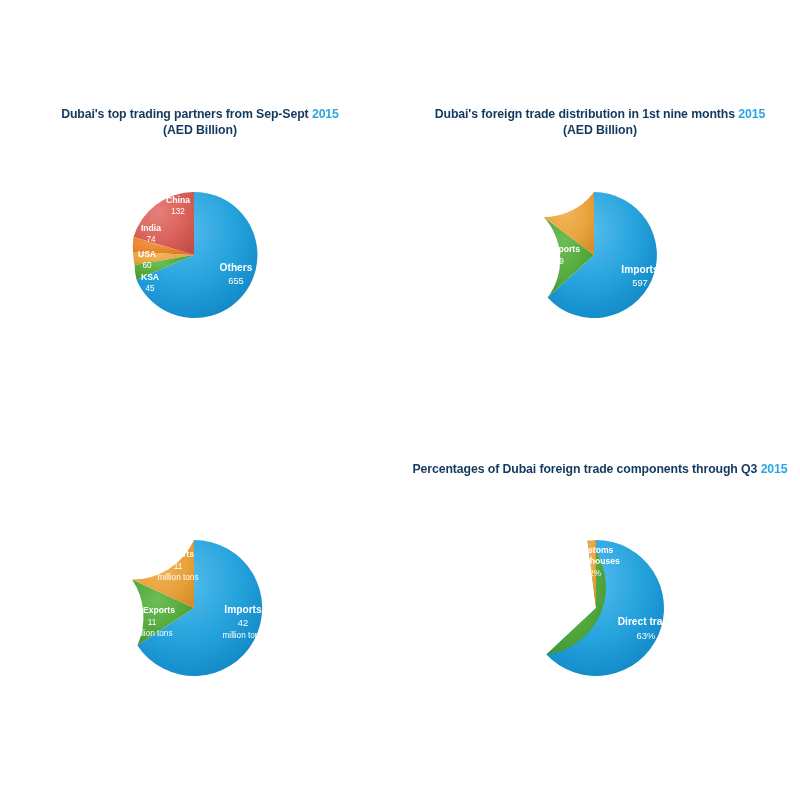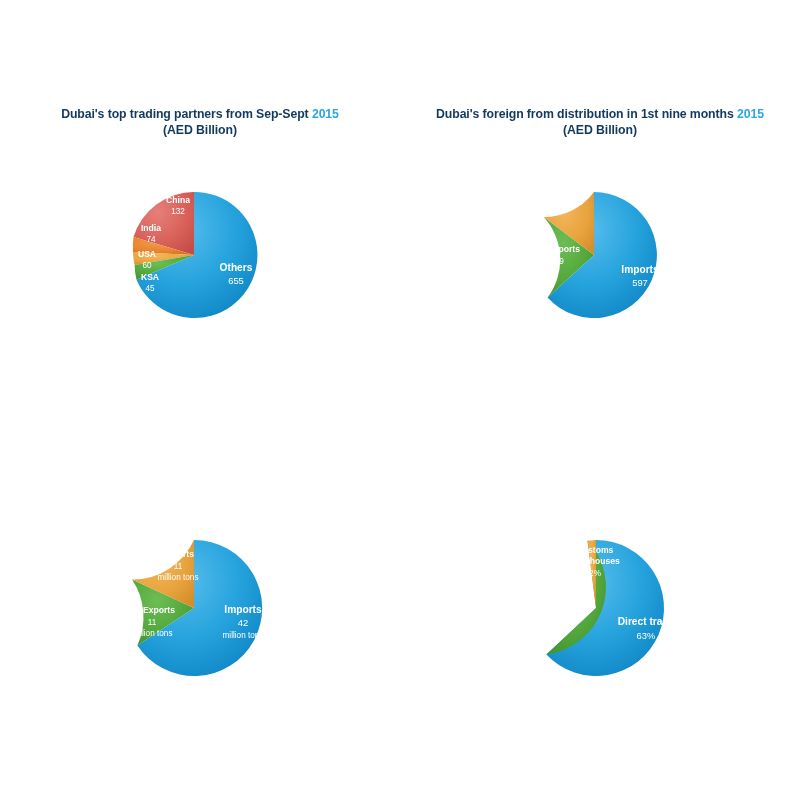--- a/index.html
+++ b/index.html
@@ -134,21 +134,21 @@
       <text class="slice-value" x="147" y="268">60</text>
 
       <text class="slice-label" x="150" y="280">KSA</text>
       <text class="slice-value" x="150" y="291">45</text>
     </svg>
   </div>
 </div>
 
 <div class="panel" id="panel-top-right">
   <div class="chart-title">
-    <span>Dubai's foreign from distribution in 1st nine months </span><span class="year">2015</span><br>
+    <span>Dubai's foreign trade distribution in 1st nine months </span><span class="year">2015</span><br>
     <span>(AED Billion)</span>
   </div>
   <div class="pie-wrap">
     <svg class="pie-svg" width="400" height="400" viewBox="0 0 400 400">
       <defs>
         <radialGradient id="g2blue" cx="38%" cy="30%" r="78%">
           <stop offset="0%" stop-color="#56bdec"></stop>
             <stop offset="55%" stop-color="#26a3dd"></stop>
             <stop offset="100%" stop-color="#0f86c4"></stop>
         </radialGradient>
@@ -218,20 +218,23 @@
       <text class="slice-sub" x="152" y="286">million tons</text>
 
       <text class="slice-label" x="178" y="207">Exports</text>
       <text class="slice-value" x="178" y="219">11</text>
       <text class="slice-sub" x="178" y="230">million tons</text>
     </svg>
   </div>
 </div>
 
 <div class="panel" id="panel-bottom-right">
+  <div class="chart-title">
+    <span>Percentages of Dubai foreign trade components through Q3 </span><span class="year">2015</span>
+  </div>
   <div class="pie-wrap">
     <svg class="pie-svg" width="400" height="400" viewBox="0 0 400 400">
       <defs>
         <radialGradient id="g4blue" cx="38%" cy="30%" r="78%">
           <stop offset="0%" stop-color="#56bdec"></stop>
             <stop offset="55%" stop-color="#26a3dd"></stop>
             <stop offset="100%" stop-color="#0f86c4"></stop>
         </radialGradient>
         <radialGradient id="g4green" cx="40%" cy="32%" r="80%">
           <stop offset="0%" stop-color="#6dbd55"></stop>

